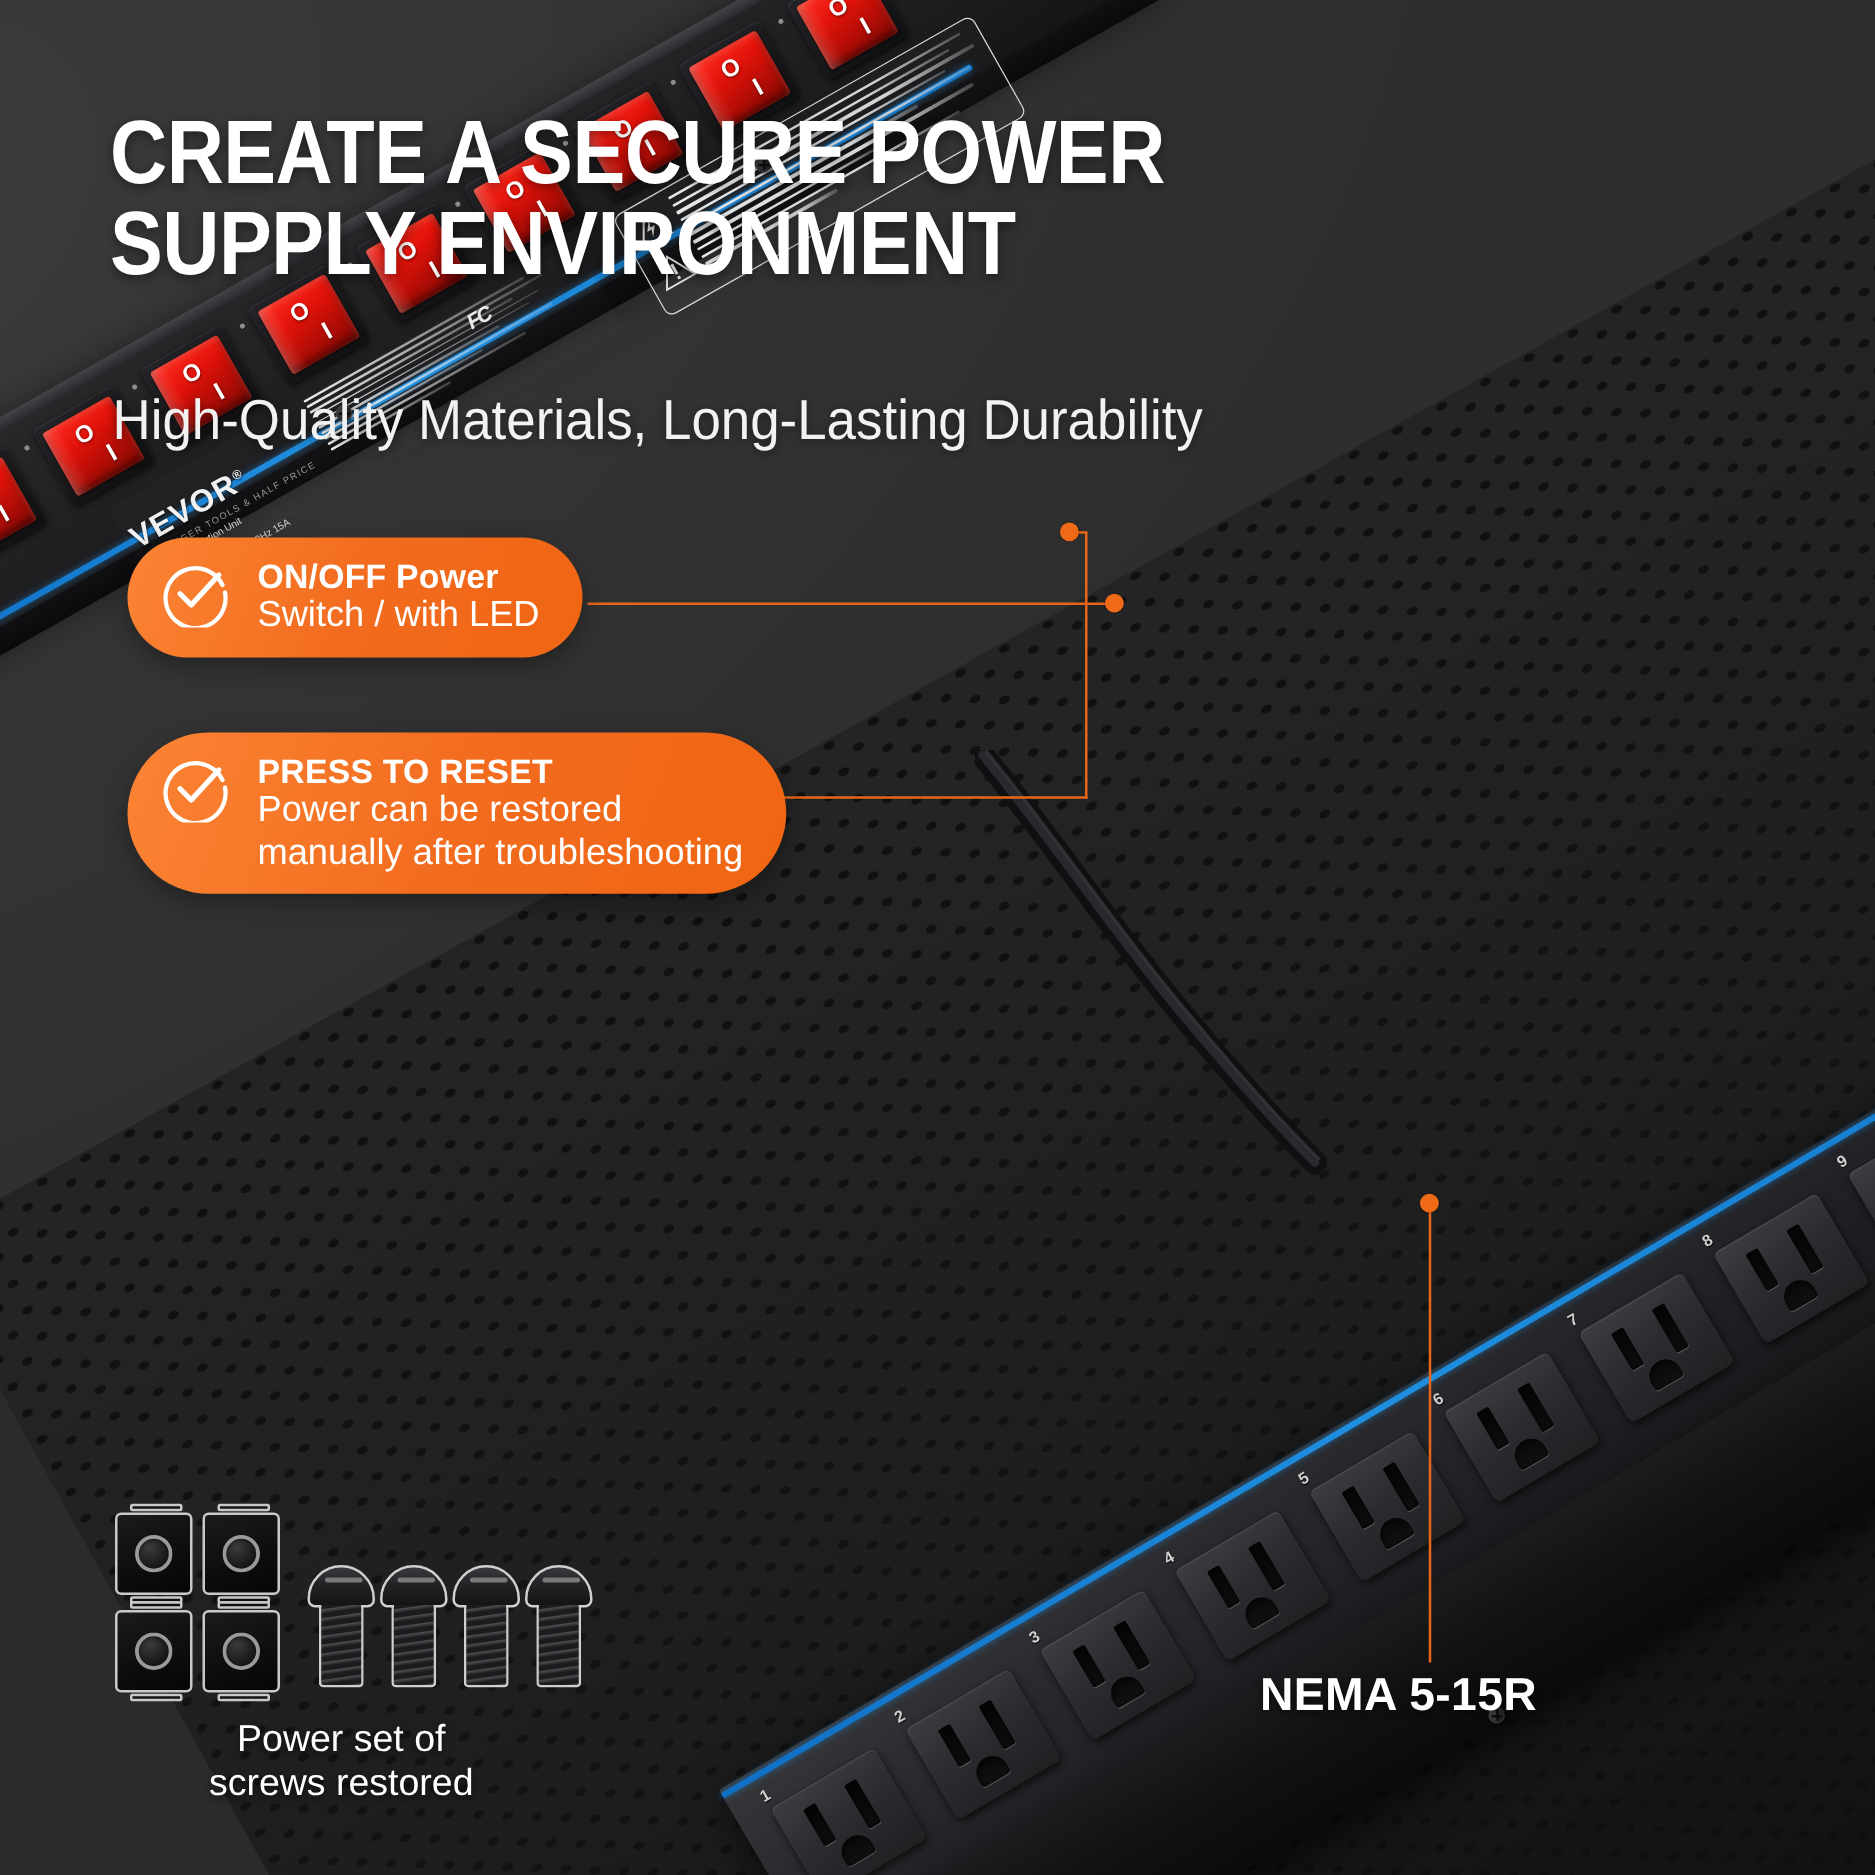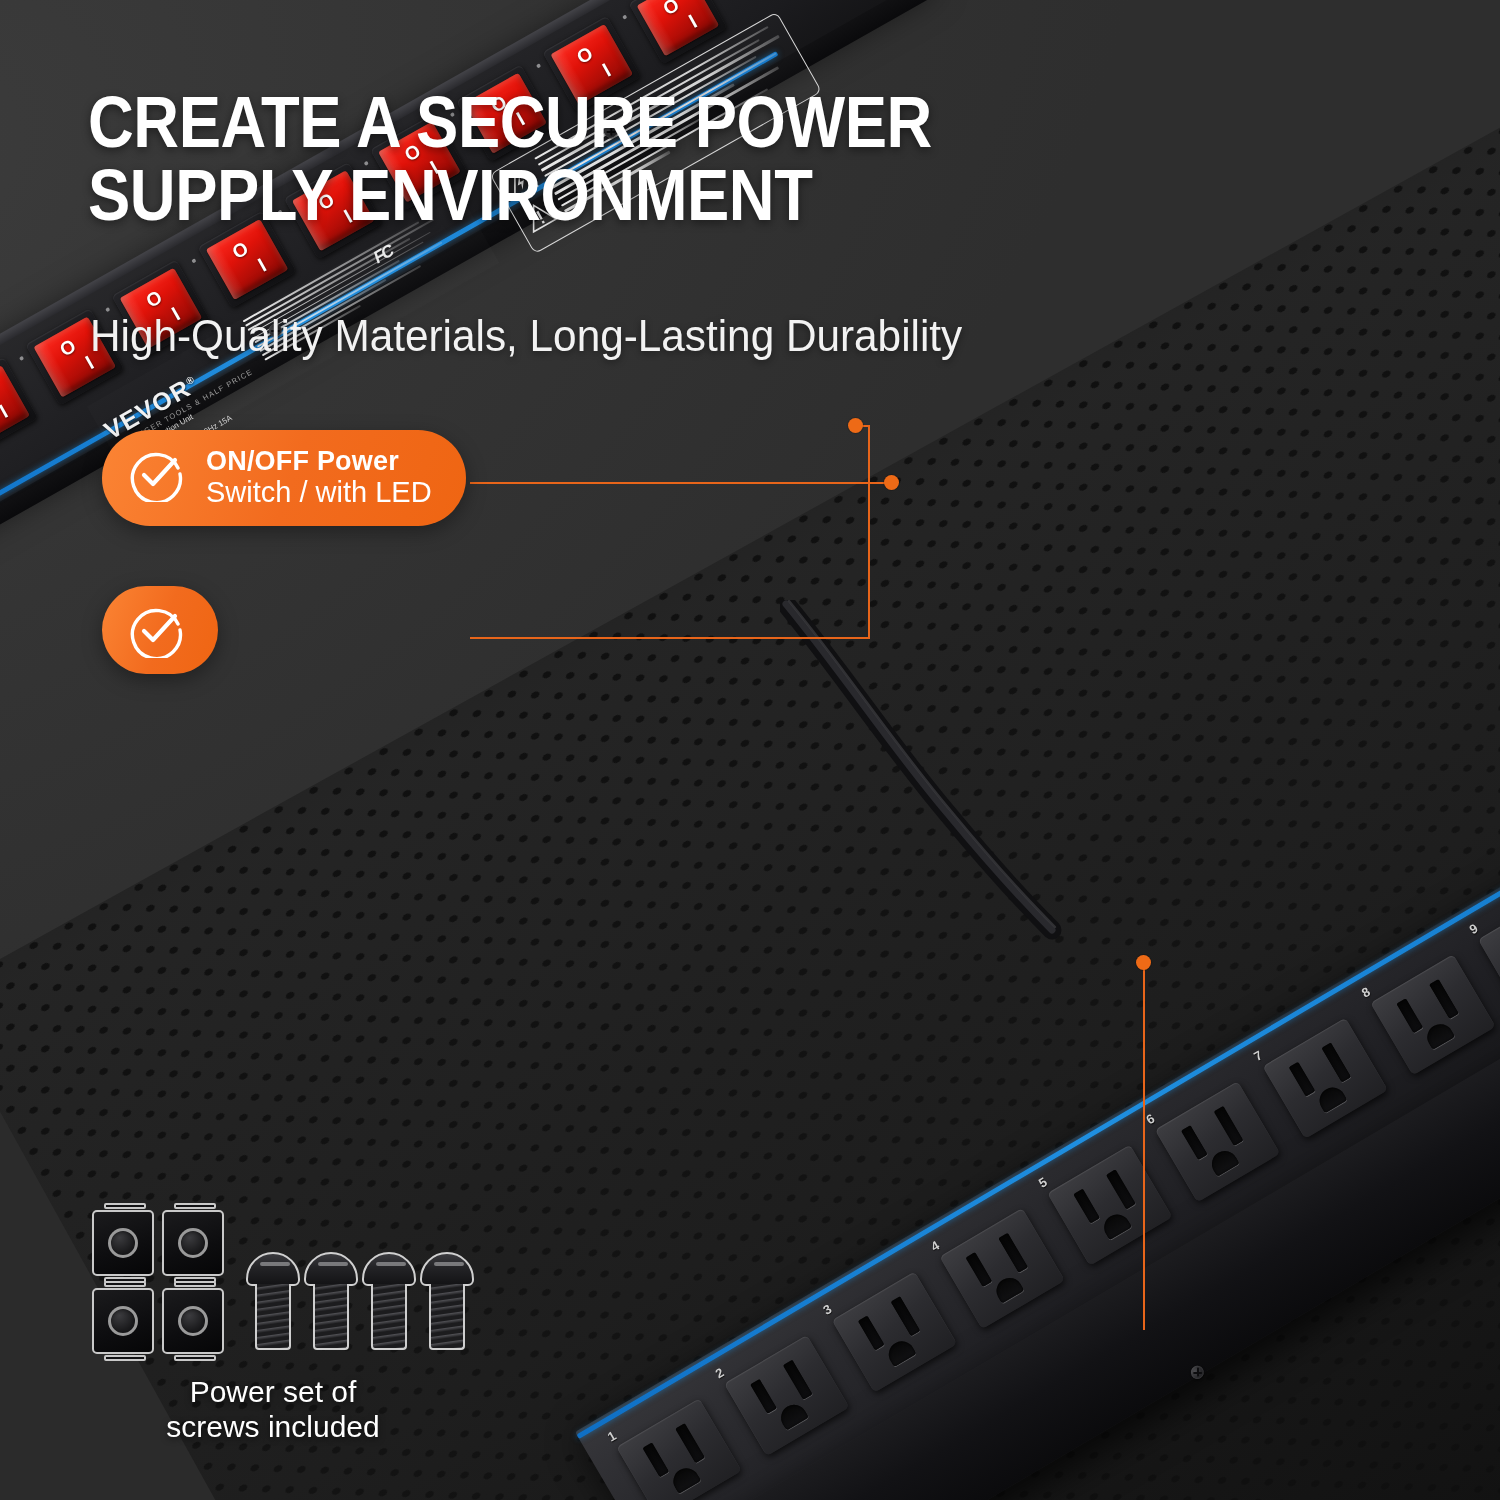--- a/index.html
+++ b/index.html
@@ -535,23 +535,29 @@
     </span>
   </div>
 
   <div class="badge" id="badge-reset">
     <span class="chk">
       <svg viewBox="0 0 56 56">
         <path d="M50,22 A24,24 0 1 0 52,28" fill="none" stroke="#fff" stroke-width="3.4" stroke-linecap="round"></path>
         <path d="M16,29 L25,38 L47,14" fill="none" stroke="#fff" stroke-width="4.2" stroke-linecap="round" stroke-linejoin="round"></path>
       </svg>
     </span>
+    <span>
+      <div class="badge-title">PRESS TO RESET</div>
+      <div class="badge-sub">Power can be restored</div>
+      <div class="badge-sub">manually after troubleshooting</div>
+    </span>
   </div>
 
   <div id="nema-label">
+    <div>NEMA 5-15R</div>
   </div>
 
   <div id="screw-kit">
     <div class="cagenut" style="left:4px;top:18px;">
         <div class="tab-t"></div>
         <div class="tab-b"></div>
       </div>
     <div class="cagenut" style="left:74px;top:18px;">
         <div class="tab-t"></div>
         <div class="tab-b"></div>
@@ -577,17 +583,17 @@
         <div class="head"></div>
         <div class="shank"></div>
       </div>
     <div class="bolt" style="left:332px;top:60px;">
         <div class="head"></div>
         <div class="shank"></div>
       </div>
 
     <div id="kit-caption">
       <div>Power set of</div>
-      <div>screws included</div>
+      <div>screws restored</div>
     </div>
   </div>
 
 </div>
 
 </body></html>

